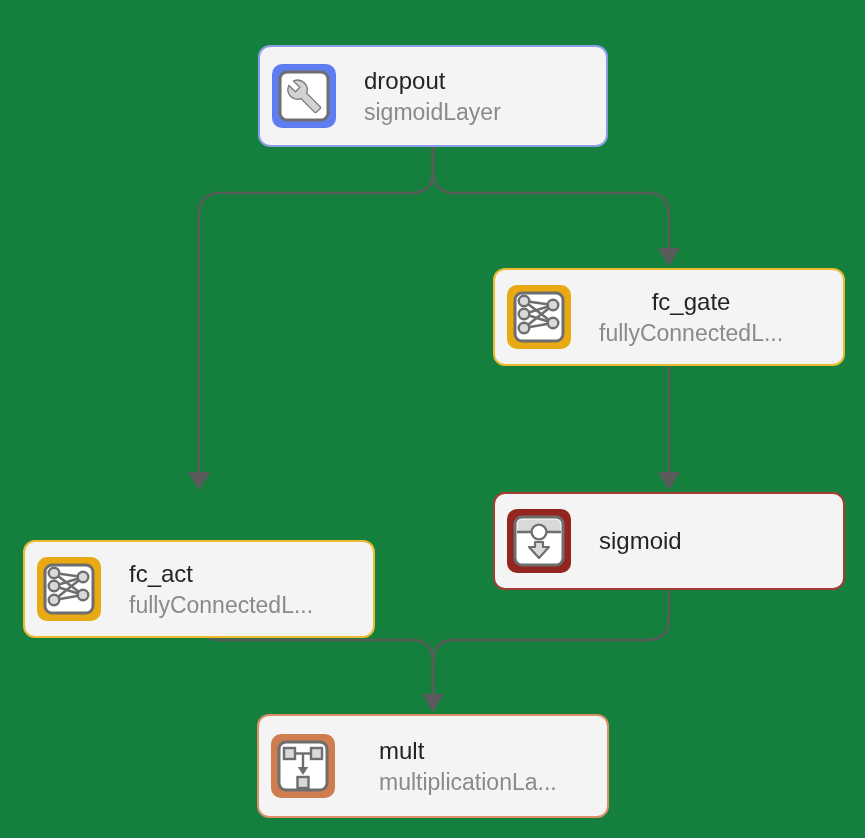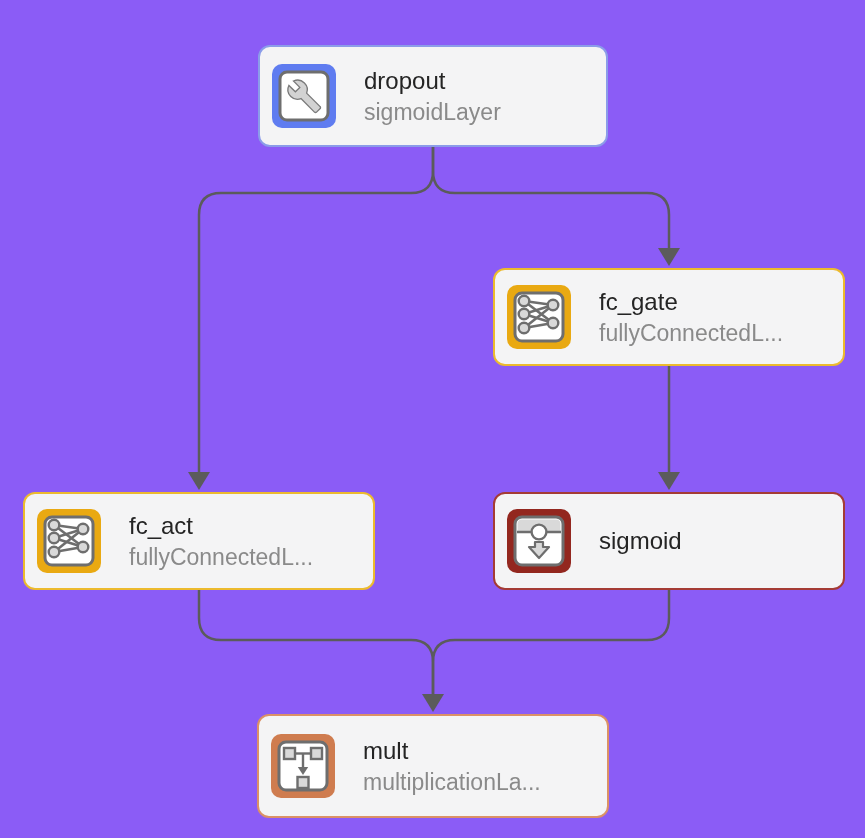--- a/index.html
+++ b/index.html
@@ -5,21 +5,21 @@
   html, body {
     margin: 0;
     padding: 0;
     background: #ffffff;
     font-family: "Liberation Sans", "DejaVu Sans", sans-serif;
   }
   .canvas {
     position: relative;
     width: 865px;
     height: 838px;
-    background: #8b5cf6;
+    background: #15803d;
     overflow: hidden;
   }
   .edges {
     position: absolute;
     left: 0;
     top: 0;
     width: 865px;
     height: 838px;
   }
   .edges path {
@@ -96,21 +96,21 @@
       <g transform="translate(14.5 14.5) scale(1.48)">
         <path d="M22.7 19l-9.1-9.1c.9-2.3.4-5-1.5-6.9-2-2-5-2.4-7.4-1.3L9 6 6 9 1.6 4.7C.4 7.1.9 10.1 2.9 12.1c1.9 1.9 4.6 2.4 6.9 1.5l9.1 9.1c.4.4 1 .4 1.4 0l2.3-2.3c.5-.4.5-1.1.1-1.4z" fill="#d2d2d2" stroke="#7a7a7a" stroke-width="0.9"></path>
       </g>
     </svg>
     <div class="labels">
       <div class="title">dropout</div>
       <div class="subtitle">sigmoidLayer</div>
     </div>
   </div>
 
-  <div class="node node-fc-gate" style="border-color: rgb(236, 186, 46);">
+  <div class="node node-fc-gate" style="border-color: rgb(236, 186, 46); text-align: center;">
     <svg class="icon-square" viewBox="0 0 64 64">
       <rect x="0" y="0" width="64" height="64" rx="10" style="fill: rgb(233, 169, 18);"></rect>
       <rect x="8" y="8" width="48" height="48" rx="7" fill="#ffffff" stroke="#6e6e6e" stroke-width="3"></rect>
       <g stroke="#6e6e6e" stroke-width="2.6">
         <line x1="17" y1="16" x2="46" y2="20"></line>
           <line x1="17" y1="16" x2="46" y2="38"></line>
         <line x1="17" y1="29" x2="46" y2="20"></line>
           <line x1="17" y1="29" x2="46" y2="38"></line>
         <line x1="17" y1="43" x2="46" y2="20"></line>
           <line x1="17" y1="43" x2="46" y2="38"></line>
@@ -122,21 +122,21 @@
         <circle cx="46" cy="20" r="5.3"></circle>
           <circle cx="46" cy="38" r="5.3"></circle>
       </g>
     </svg>
     <div class="labels">
       <div class="title">fc_gate</div>
       <div class="subtitle">fullyConnectedL...</div>
     </div>
   </div>
 
-  <div class="node node-fc-act" style="border-color: rgb(236, 186, 46);">
+  <div class="node node-fc-act" style="border-color: rgb(236, 186, 46); margin-top: 48px;">
     <svg class="icon-square" viewBox="0 0 64 64">
       <rect x="0" y="0" width="64" height="64" rx="10" style="fill: rgb(233, 169, 18);"></rect>
       <rect x="8" y="8" width="48" height="48" rx="7" fill="#ffffff" stroke="#6e6e6e" stroke-width="3"></rect>
       <g stroke="#6e6e6e" stroke-width="2.6">
         <line x1="17" y1="16" x2="46" y2="20"></line>
           <line x1="17" y1="16" x2="46" y2="38"></line>
         <line x1="17" y1="29" x2="46" y2="20"></line>
           <line x1="17" y1="29" x2="46" y2="38"></line>
         <line x1="17" y1="43" x2="46" y2="20"></line>
           <line x1="17" y1="43" x2="46" y2="38"></line>
@@ -162,21 +162,21 @@
       <path d="M10.5 15 q0-4.5 4.5-4.5 h34 q4.5 0 4.5 4.5 v8 h-43 z" fill="#d9d9d9"></path>
       <line x1="10" y1="23" x2="54" y2="23" stroke="#6e6e6e" stroke-width="2.4"></line>
       <circle cx="32" cy="23" r="7.4" fill="#ffffff" stroke="#6e6e6e" stroke-width="2.4"></circle>
       <path d="M28 33 h8 v5 h6 l-10 11 -10 -11 h6 z" fill="#d9d9d9" stroke="#6e6e6e" stroke-width="2.2" stroke-linejoin="round"></path>
     </svg>
     <div class="labels">
       <div class="title">sigmoid</div>
     </div>
   </div>
 
-  <div class="node node-mult" style="border-color: rgb(219, 145, 102);">
+  <div class="node node-mult" style="border-color: rgb(219, 145, 102); gap: 16px;">
     <svg class="icon-square" viewBox="0 0 64 64">
       <rect x="0" y="0" width="64" height="64" rx="10" style="fill: rgb(207, 124, 79);"></rect>
       <rect x="8" y="8" width="48" height="48" rx="7" fill="#ffffff" stroke="#6e6e6e" stroke-width="3"></rect>
       <g stroke="#6e6e6e" stroke-width="2.4">
         <line x1="20" y1="19.5" x2="44" y2="19.5"></line>
         <line x1="32" y1="19.5" x2="32" y2="34"></line>
       </g>
       <polygon points="26.8,33 37.2,33 32,41" fill="#6e6e6e"></polygon>
       <g fill="#d9d9d9" stroke="#6e6e6e" stroke-width="2.4">
         <rect x="13" y="14" width="11" height="11"></rect>

